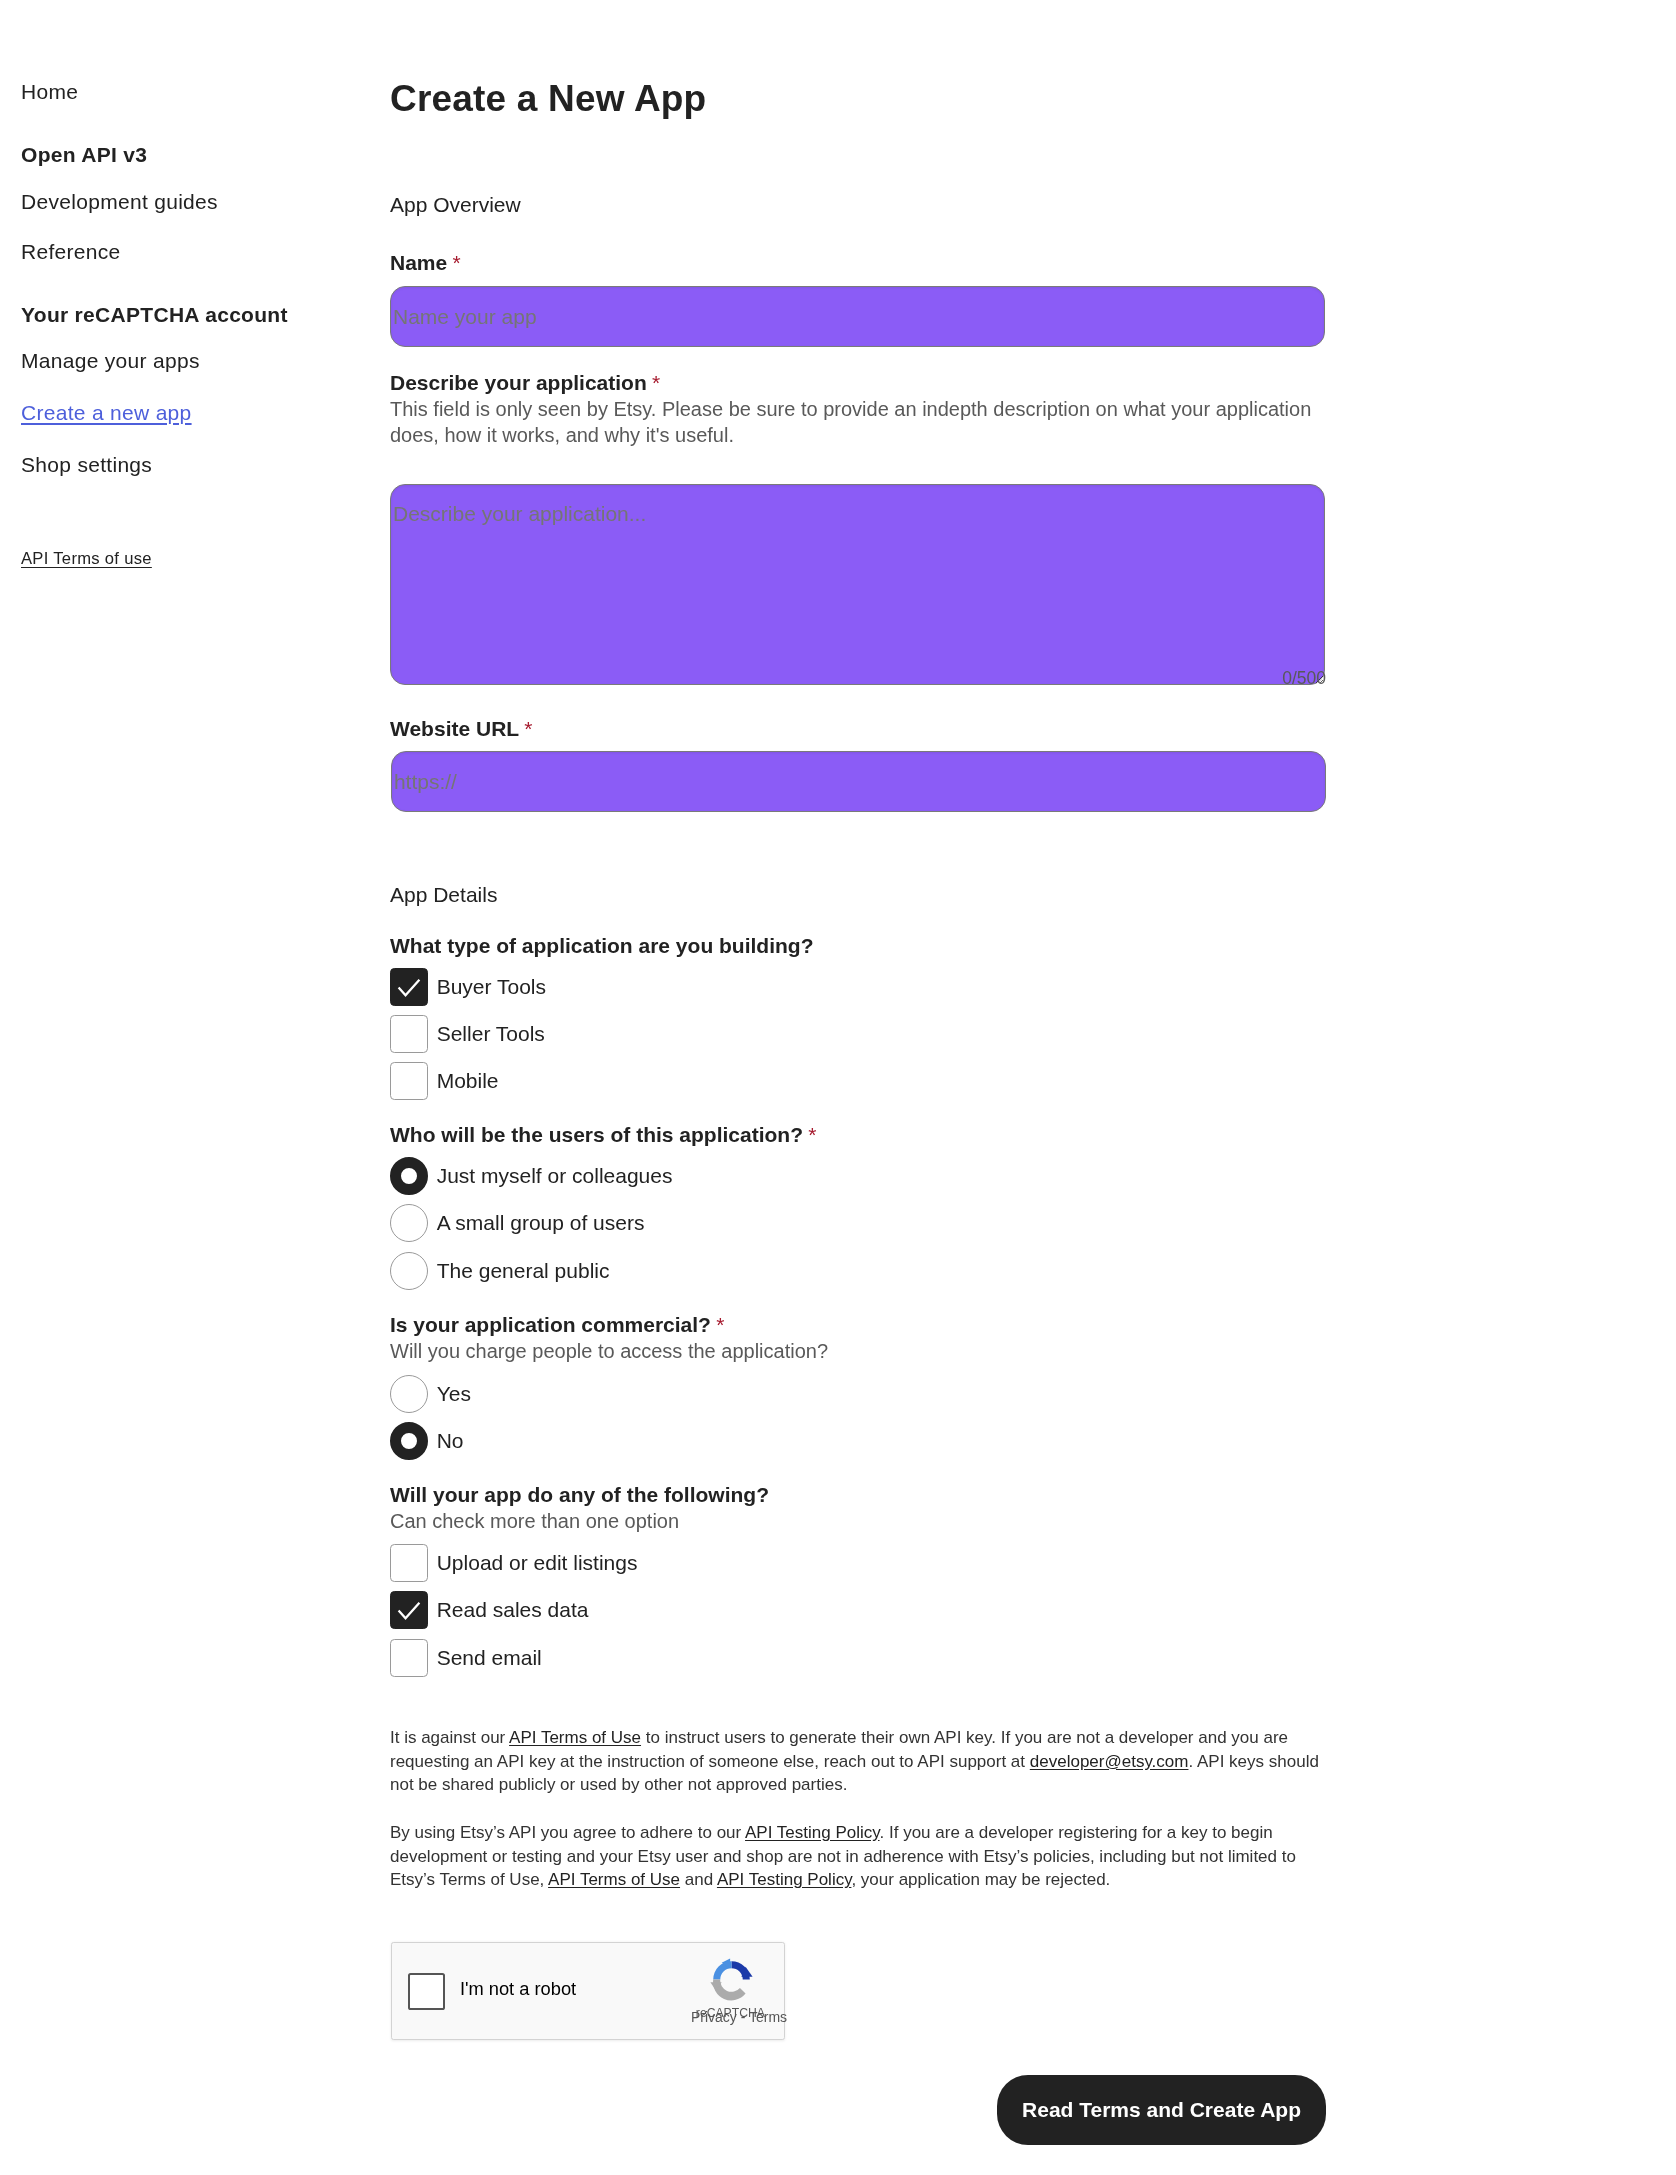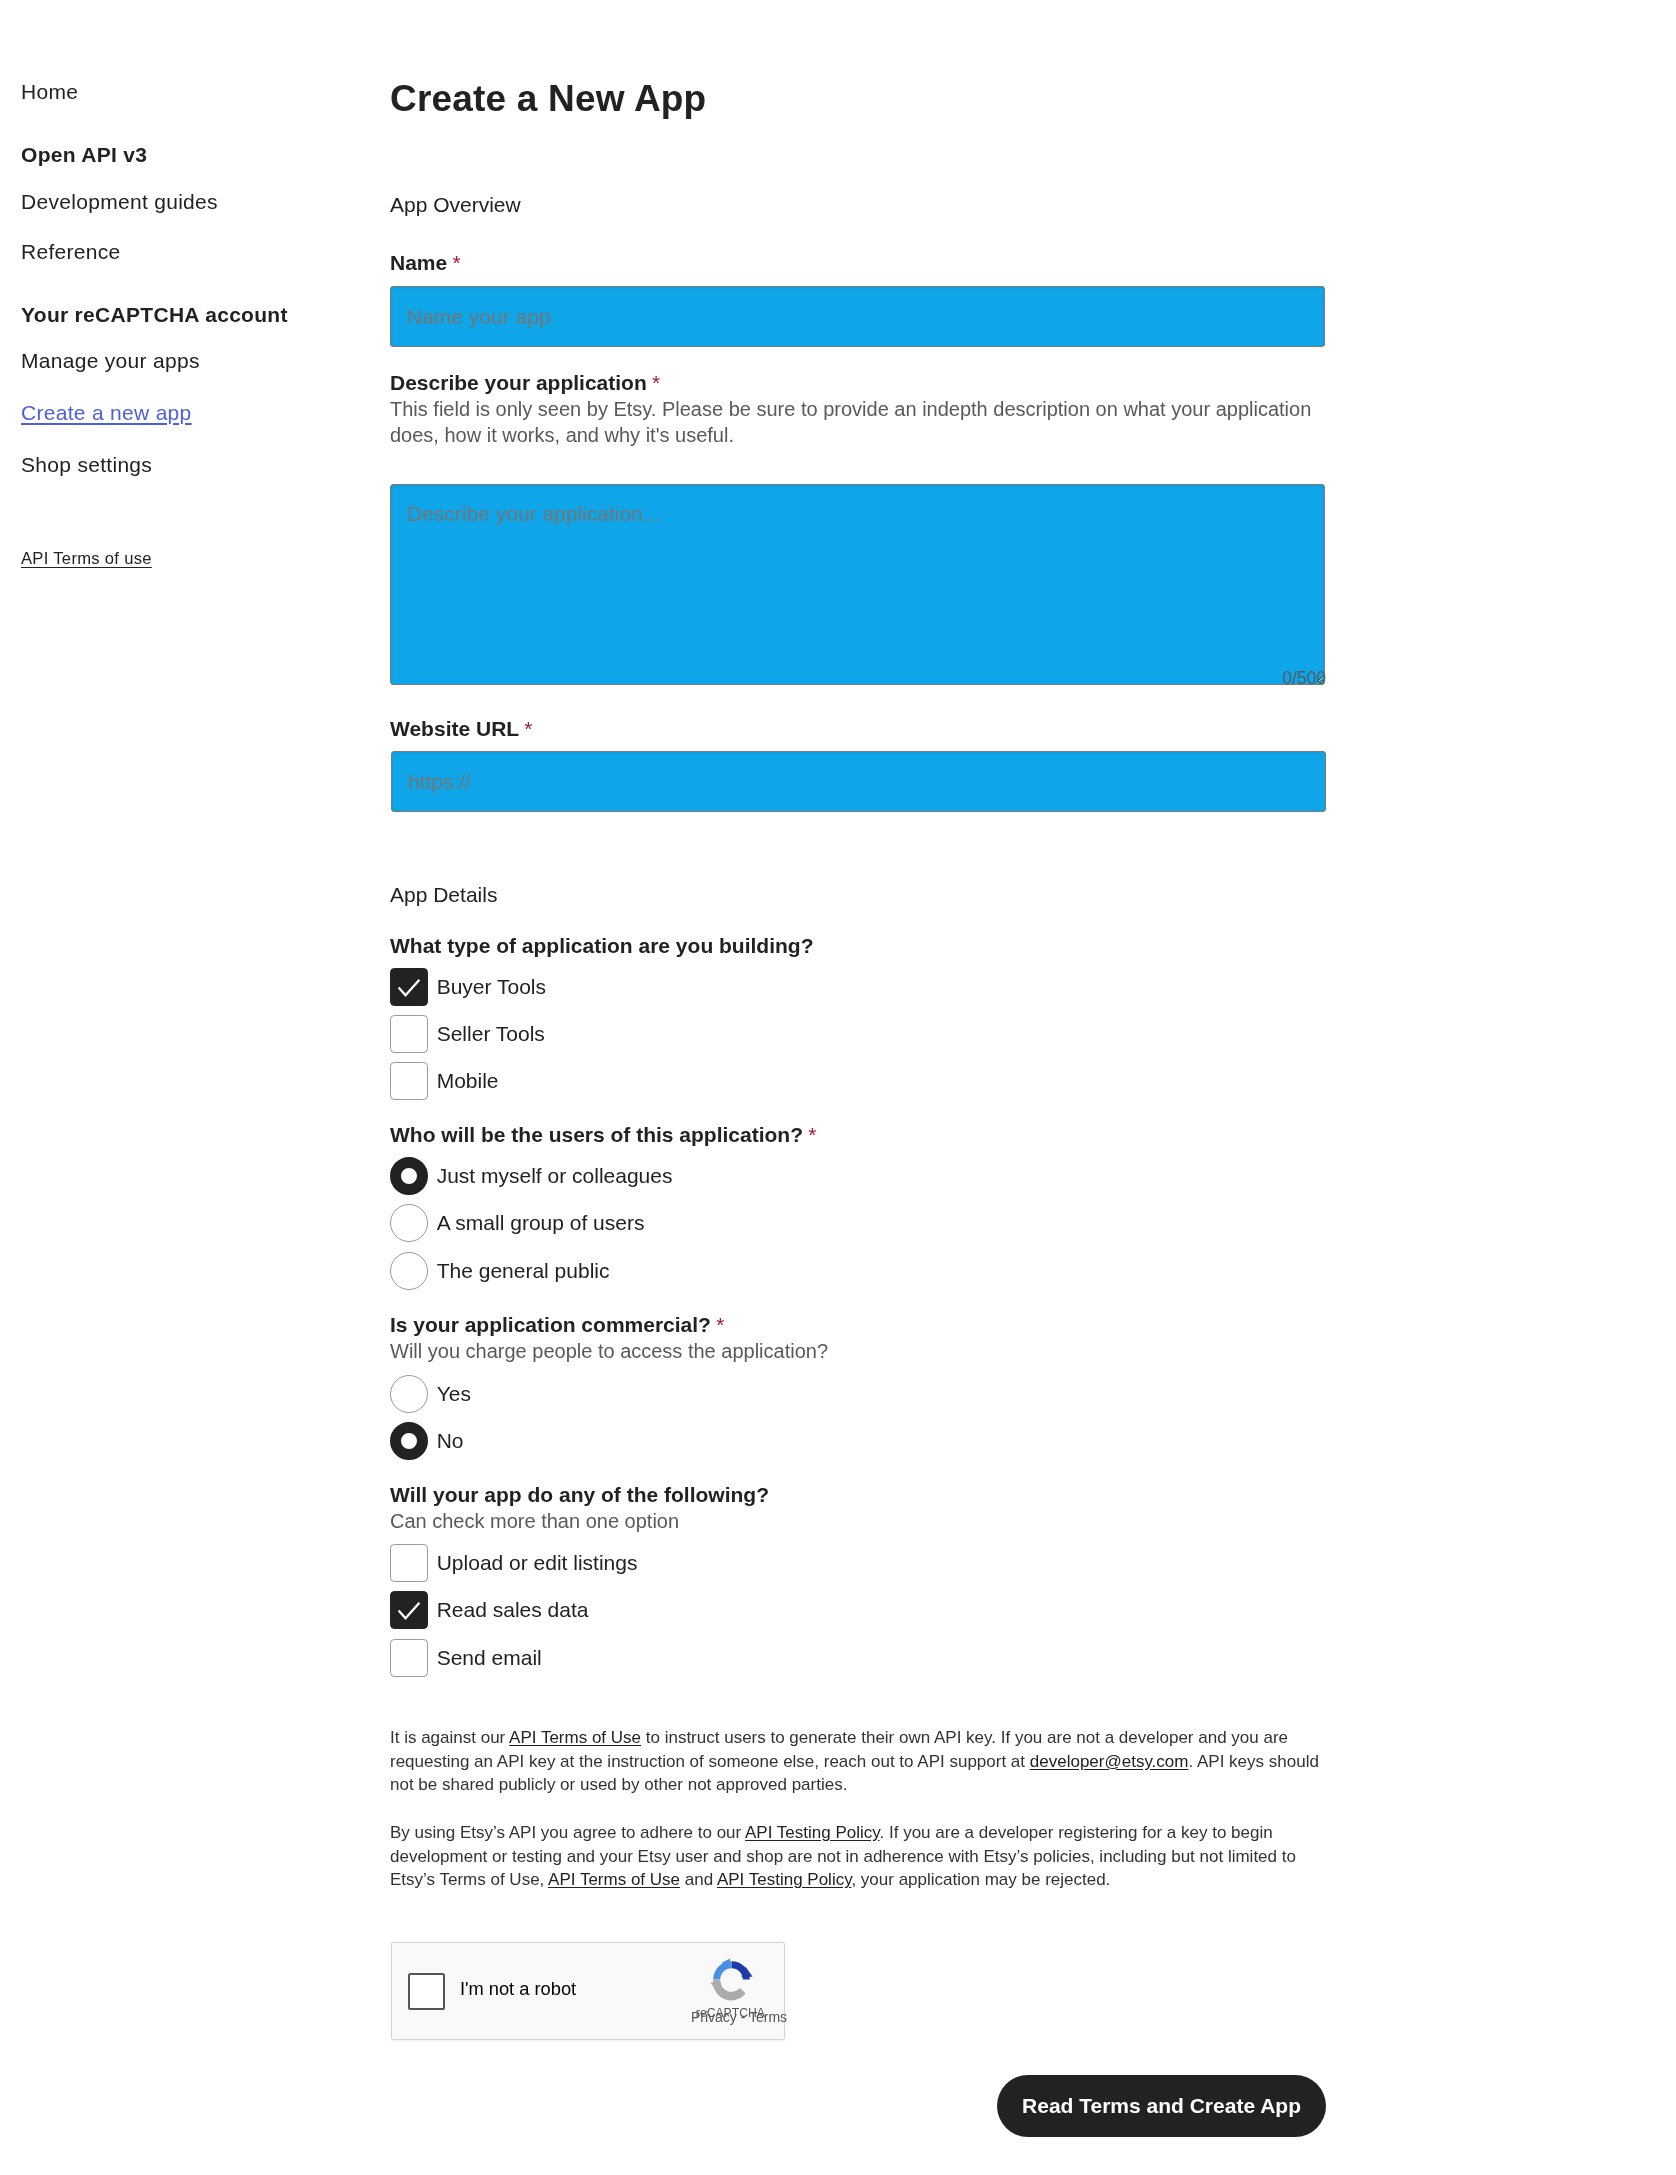--- a/index.html
+++ b/index.html
@@ -23,23 +23,23 @@
 
     
     .main { position: absolute; left: 390px; top: 0; width: 936px; }
     .abs { position: absolute; left: 0; }
     .page-title { font-size: 37px; font-weight: bold; color: #222; letter-spacing: 0.2px; line-height: 44px; }
     .section-title { font-size: 21px; font-weight: normal; color: #222; line-height: 26px; }
     .label { font-size: 21px; font-weight: bold; color: #222; line-height: 26px; white-space: nowrap; }
     .req { color: #a61a2e; margin-left: 5.2px; font-weight: normal; }
     .help { font-size: 20px; color: #595959; line-height: 26px; }
     .field {
-      border: 1.7px solid #7a7a7a; border-radius: 3px; background: #0ea5e9;
+      border: 1.7px solid #7a7a7a; border-radius: 15px; background: #8b5cf6;
       width: 935px; font-family: "Liberation Sans", sans-serif;
-      font-size: 21px; color: #222; padding: 0 16px;
+      font-size: 21px; color: #222; padding: 0 2px;
       box-shadow: inset 0 0.9px 2.6px rgba(0,0,0,0.08);
     }
     .field::placeholder { color: #757575; }
     input.field { height: 61px; }
     textarea.field { height: 201px; padding-top: 15.7px; resize: vertical; line-height: 26px; }
     .counter { position: absolute; right: 0; font-size: 17.5px; color: #595959; }
 
     .opt { position: absolute; left: 0; height: 38px; display: flex; align-items: center; cursor: pointer; }
     .opt-label { font-size: 21px; color: #222; margin-left: 8.7px; white-space: nowrap; }
     .cb {
@@ -66,21 +66,21 @@
     .captcha-box {
       position: absolute; left: 16.6px; top: 30px; width: 37px; height: 37px;
       border: 2.6px solid #555; border-radius: 2.6px; background: #fff; cursor: pointer;
     }
     .captcha-text { position: absolute; left: 68px; top: 35px; font-size: 18.3px; color: #000; font-family: "Liberation Sans", sans-serif; }
     .captcha-logo { position: absolute; left: 317px; top: 14px; width: 45px; height: 45px; }
     .captcha-brand { position: absolute; right: 14px; top: 63px; font-size: 12.2px; color: #555; text-align: center; width: 79px; }
     .captcha-links { position: absolute; right: 14px; top: 66px; font-size: 14px; color: #555; text-align: center; width: 79px; white-space: nowrap; }
 
     .primary-btn {
-      position: absolute; left: 607px; top: 2075px; width: 329px; height: 62px;
+      position: absolute; left: 607px; top: 2075px; width: 329px; height: 70px;
       background: #222; color: #fff; border: none; border-radius: 31px;
       font-family: "Liberation Sans", sans-serif; font-size: 21px; font-weight: bold;
       cursor: pointer;
     }
   </style>
 </head>
 <body>
 
 <nav class="sidebar">
   <a class="sb-item" style="top:79px">Home</a>

